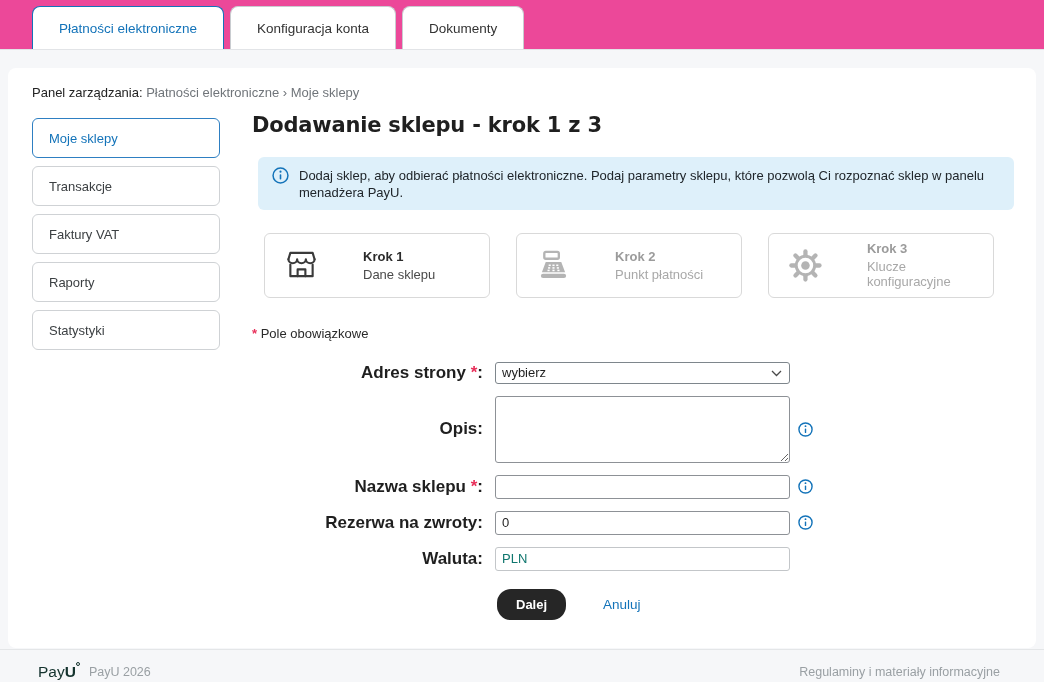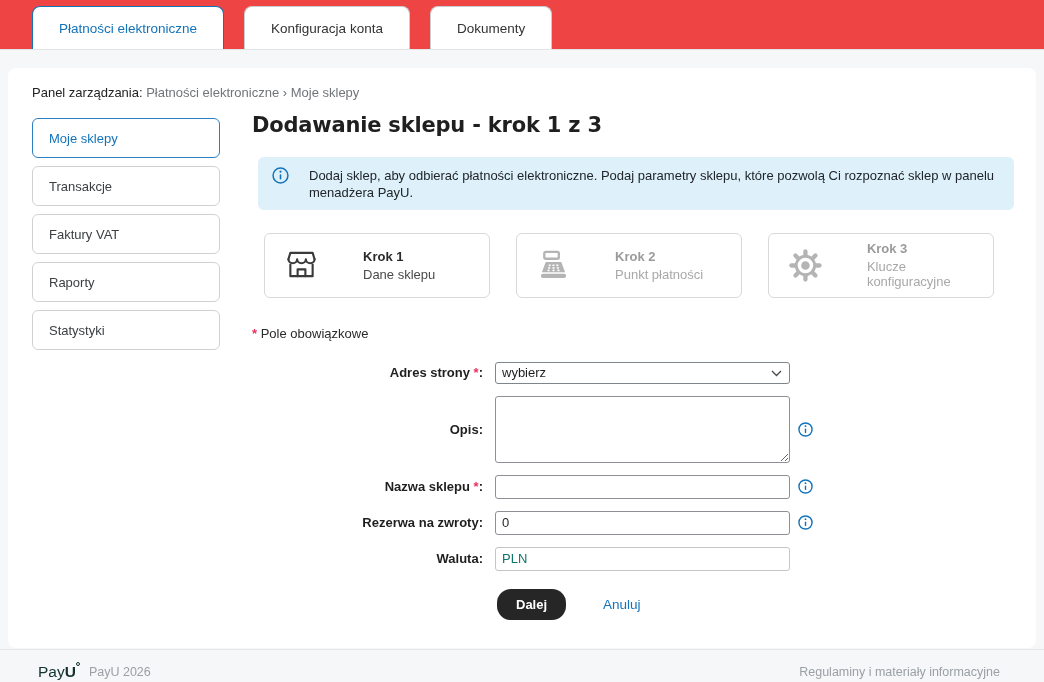--- a/index.html
+++ b/index.html
@@ -7,22 +7,22 @@
   body {
     width:1044px; height:682px; position:relative; overflow:hidden;
     background:#f6f7f9;
     font-family:"Liberation Sans", sans-serif;
     -webkit-font-smoothing:antialiased;
   }
 
   
   .tabbar {
     position:absolute; top:0; left:0; right:0; height:50px;
-    background:#ef4444; border-bottom:1px solid #e2e4e7;
-    display:flex; align-items:flex-end; padding-left:32px; gap:20px;
+    background:#ec4899; border-bottom:1px solid #e2e4e7;
+    display:flex; align-items:flex-end; padding-left:32px; gap:6px;
   }
   .tab {
     height:43px; background:#fff;
     border:1px solid #c9ccd0; border-bottom:none;
     border-radius:8px 8px 0 0;
     display:flex; align-items:center; padding:0 26px;
     font-size:13.5px; color:#333; cursor:pointer; white-space:nowrap;
   }
   .tab.active { border-color:#1373b9; color:#1373b9; }
 
@@ -50,21 +50,21 @@
   .page-title {
     margin:0; font-family:"DejaVu Sans", sans-serif;
     font-size:21px; line-height:30px; font-weight:700; color:#1f1f1f;
     letter-spacing:-0.2px;
   }
 
   .infobox {
     margin:17px 0 0 6px; width:756px;
     background:#def0fa; border-radius:6px;
     padding:9px 16px 9px 14px;
-    display:flex; gap:20px; align-items:flex-start;
+    display:flex; gap:10px; align-items:flex-start;
   }
   .infobox .txt { font-size:13px; line-height:17px; color:#20262b; padding-top:0.5px; }
   .infobox svg { flex:0 0 auto; margin-top:0.5px; }
 
   .steps { margin:23px 0 0 12px; display:flex; gap:26px; }
   .step-card {
     width:226px; height:65px; border:1px solid #d9d9d9; border-radius:6px;
     display:flex; align-items:center; padding-left:19px; gap:44px; background:#fff;
   }
   .step-card .t1 { font-size:13px; font-weight:700; color:#2b2b2b; }
@@ -74,21 +74,21 @@
 
   .required-note { margin-top:28px; font-size:13px; color:#2a2a2a; }
   .req { color:#e8305a; font-weight:700; }
 
   
   .form { margin-top:21px; }
   .frow { display:flex; align-items:center; margin-bottom:12px; }
   .frow.ta { margin-bottom:12px; }
   .flabel {
     width:231px; margin-right:12px; text-align:right;
-    font-size:13px; font-weight:700; color:#1f1f1f; white-space:nowrap;
+    font-size:17px; font-weight:700; color:#1f1f1f; white-space:nowrap;
   }
   .ctl { position:relative; display:flex; align-items:center; }
   select.fld {
     width:295px; height:22px; font-size:13px; color:#1f1f1f;
     border:1px solid #7e868c; border-radius:3px; background:#fff;
     appearance:none; -webkit-appearance:none; padding:0 24px 0 6px;
     font-family:"Liberation Sans", sans-serif;
   }
   .chev { position:absolute; right:8px; top:8px; pointer-events:none; line-height:0; }
   input.fld {

